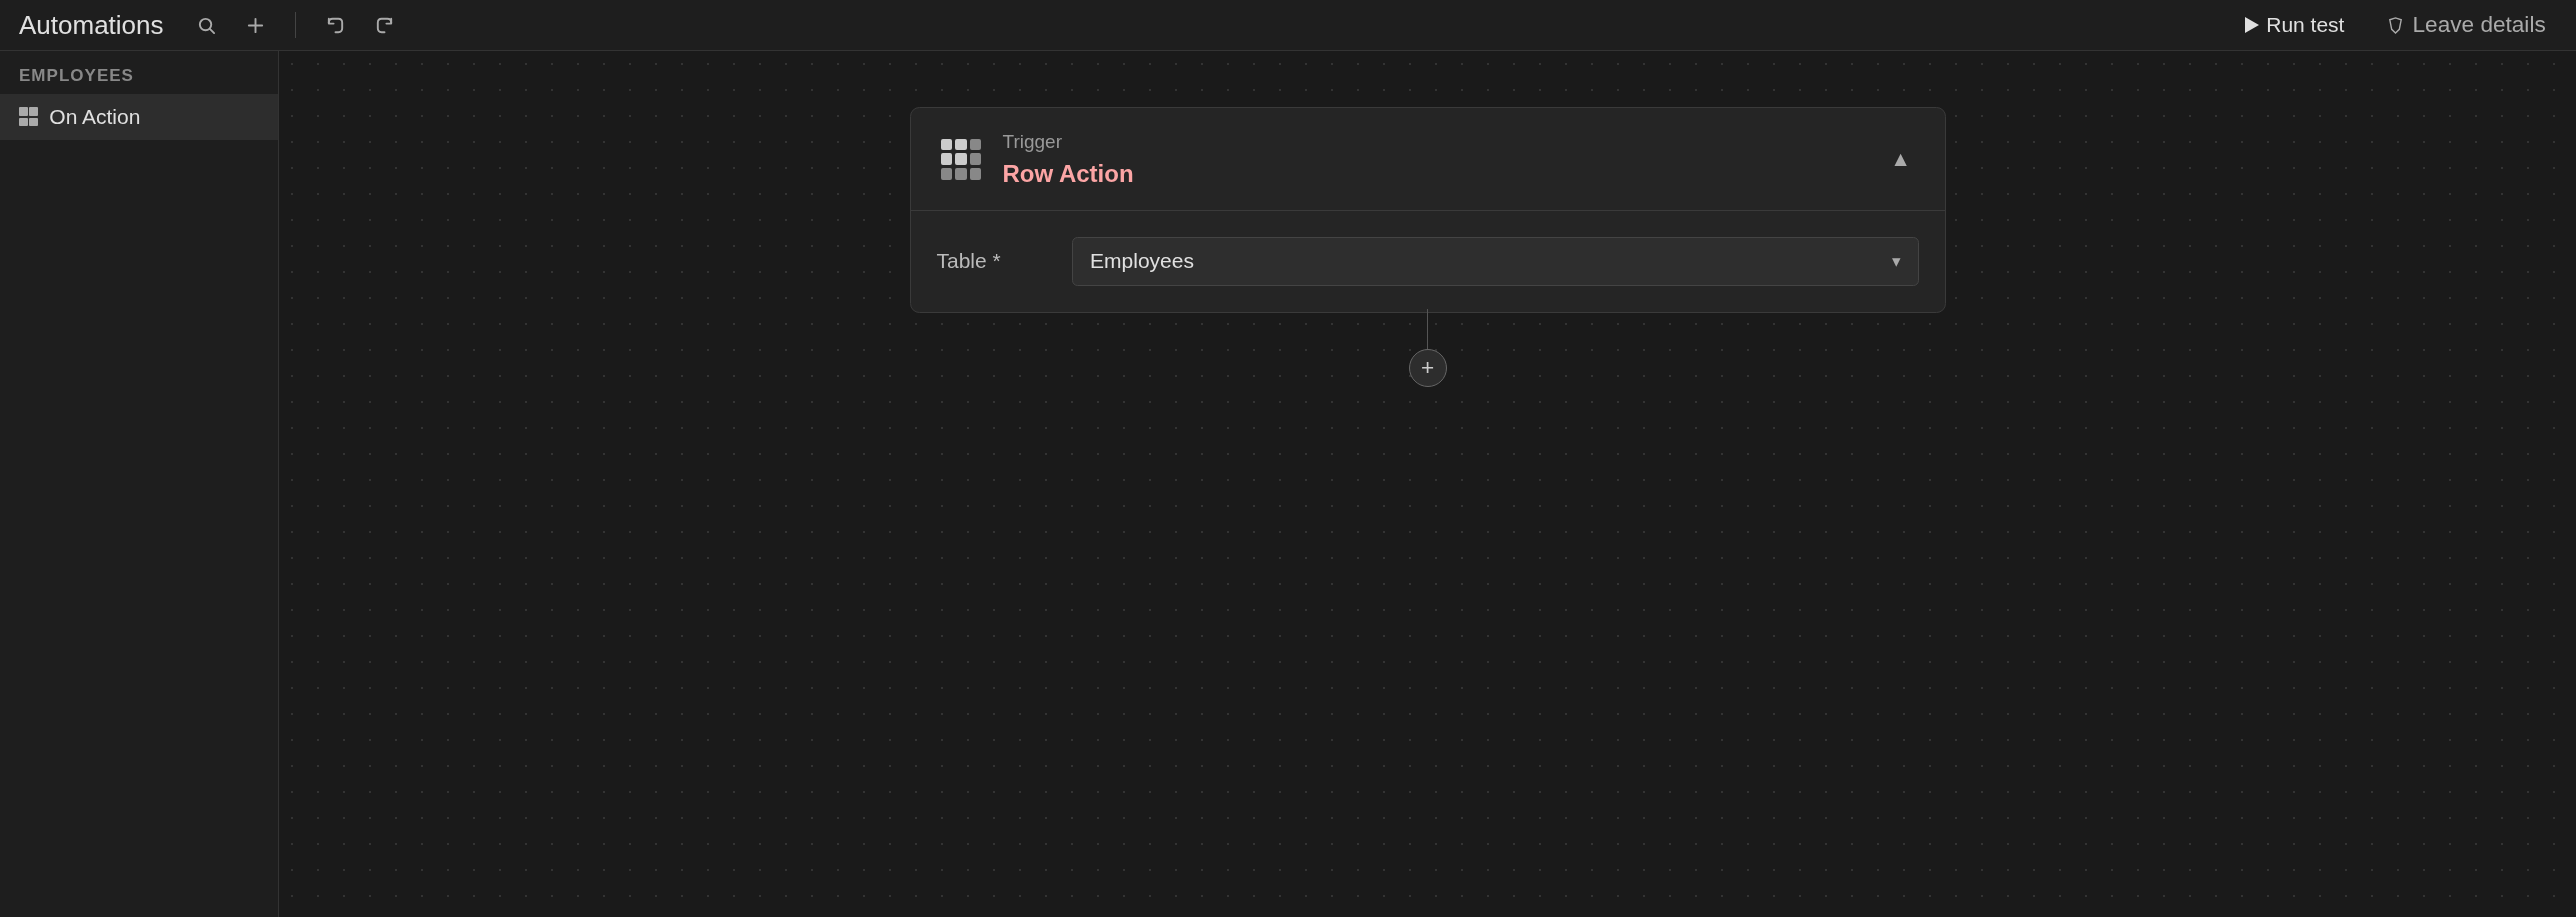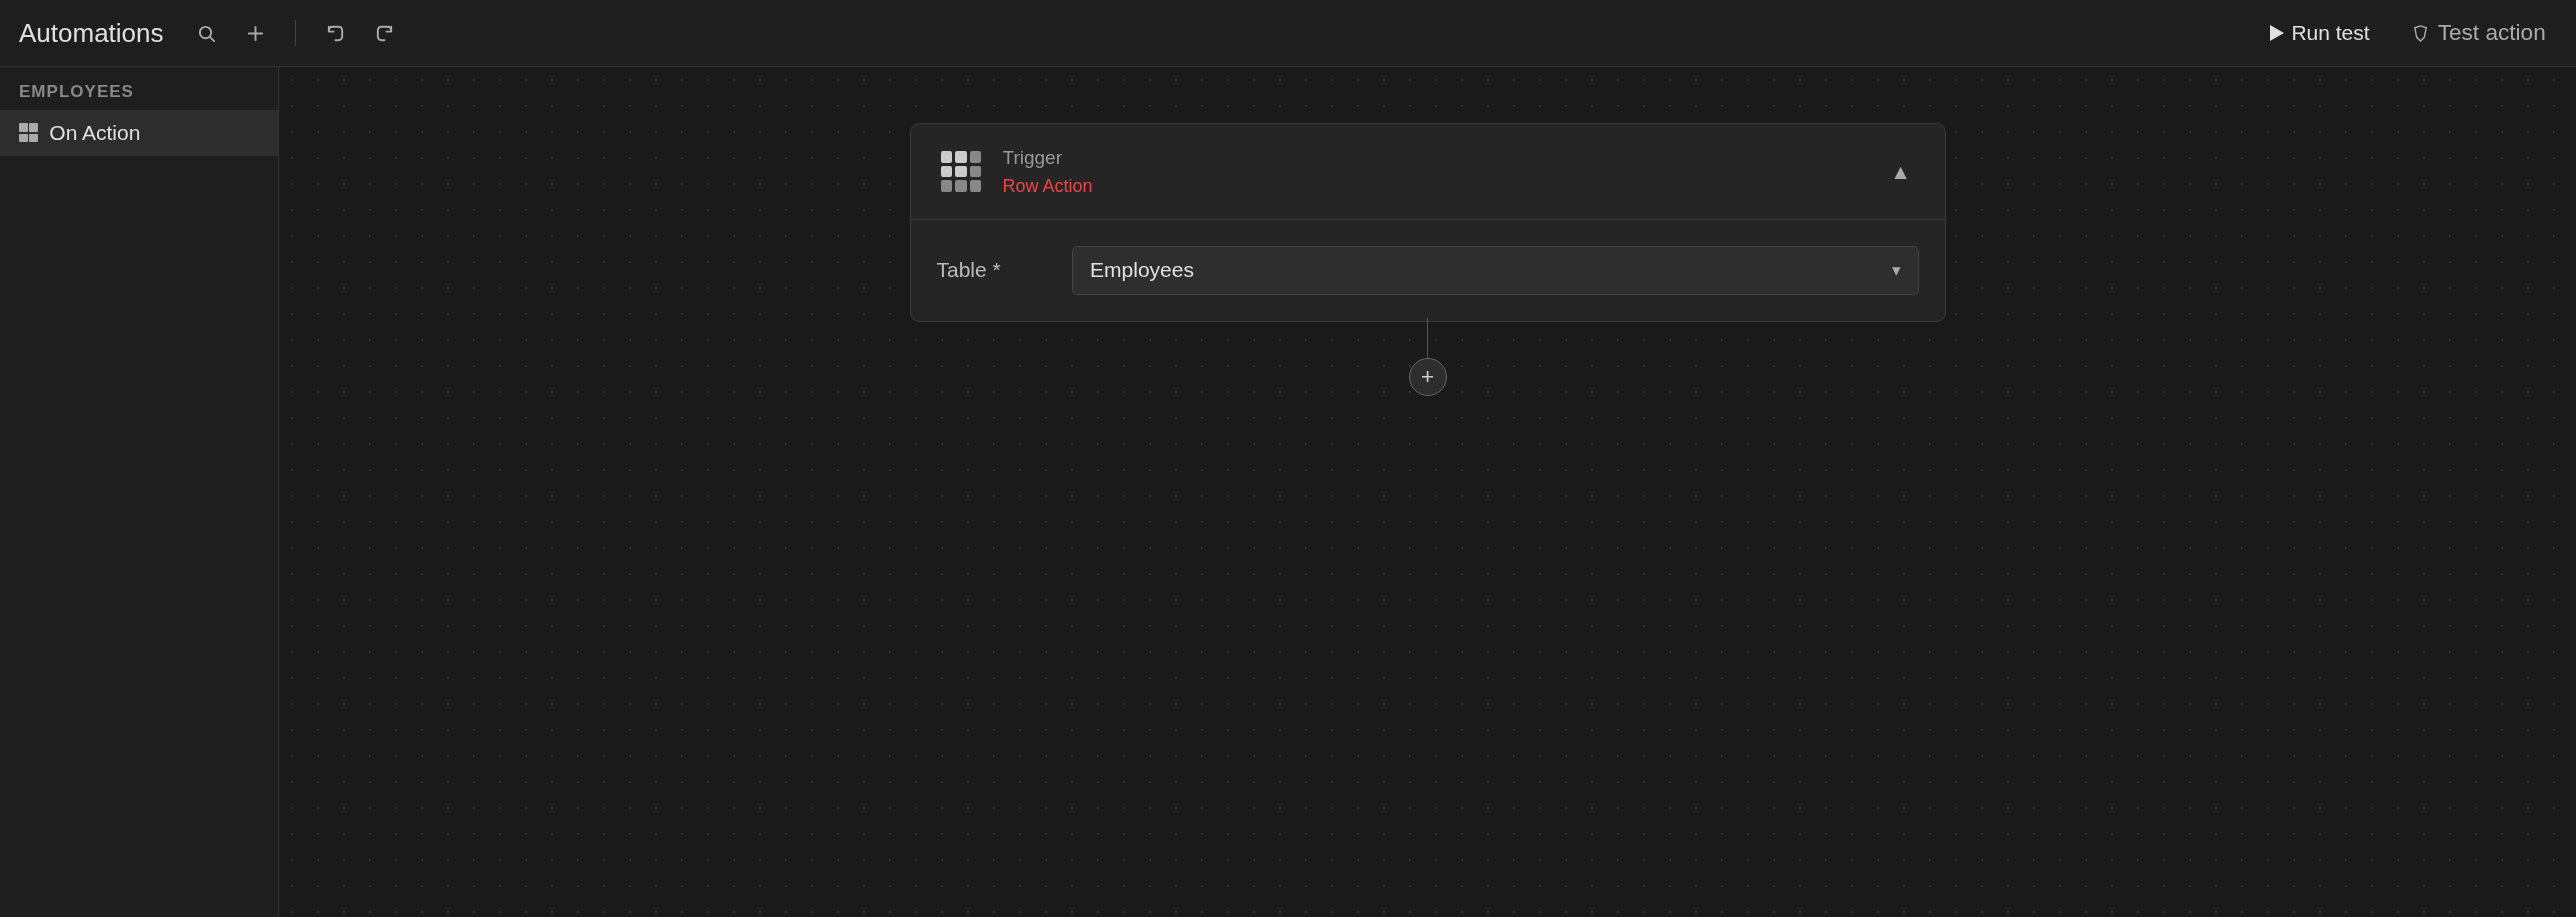--- a/index.html
+++ b/index.html
@@ -9,21 +9,21 @@
       color: #e0e0e0;
       width: 2576px;
       height: 917px;
       overflow: hidden;
       display: flex;
       flex-direction: column;
     }
 
     
     .topbar {
-      height: 67px;
+      height: 51px;
       background-color: #1e1e1e;
       border-bottom: 0.9px solid #333;
       display: flex;
       align-items: center;
       padding: 16px 19px;
       gap: 15px;
       flex-shrink: 0;
     }
     .topbar-title {
       font-size: 26px;
@@ -185,23 +185,23 @@
     .trigger-title-block {
       flex: 1;
     }
     .trigger-label {
       font-size: 19px;
       color: #999;
       font-weight: 400;
       margin-bottom: 7px;
     }
     .trigger-name {
-      font-size: 18px;
-      color: #ef4444;
-      font-weight: 400;
+      font-size: 24px;
+      color: #fca5a5;
+      font-weight: 700;
     }
     .trigger-chevron {
       cursor: pointer;
       color: #aaa;
       font-size: 21px;
       padding: 7.5px;
     }
 
     
     .trigger-card-body {
@@ -342,21 +342,21 @@
 
   <div class="topbar-right">
     <div class="run-test-btn">
       <div class="play-icon"></div>
       <span>Run test</span>
     </div>
     <div class="test-details-btn">
       <svg width="19" height="19" viewBox="0 0 20 20" fill="none">
         <path d="M4 4 L10 2 L16 4 L14 14 L10 18 L6 14 Z" stroke="#aaa" stroke-width="1.5" fill="none"></path>
       </svg>
-      <span>Test action</span>
+      <span>Leave details</span>
     </div>
   </div>
 </div>
 
 <div class="main-layout">
 
   <div class="sidebar">
     <div class="sidebar-section-header">EMPLOYEES</div>
     <div class="sidebar-item">
       <div class="grid-icon">

